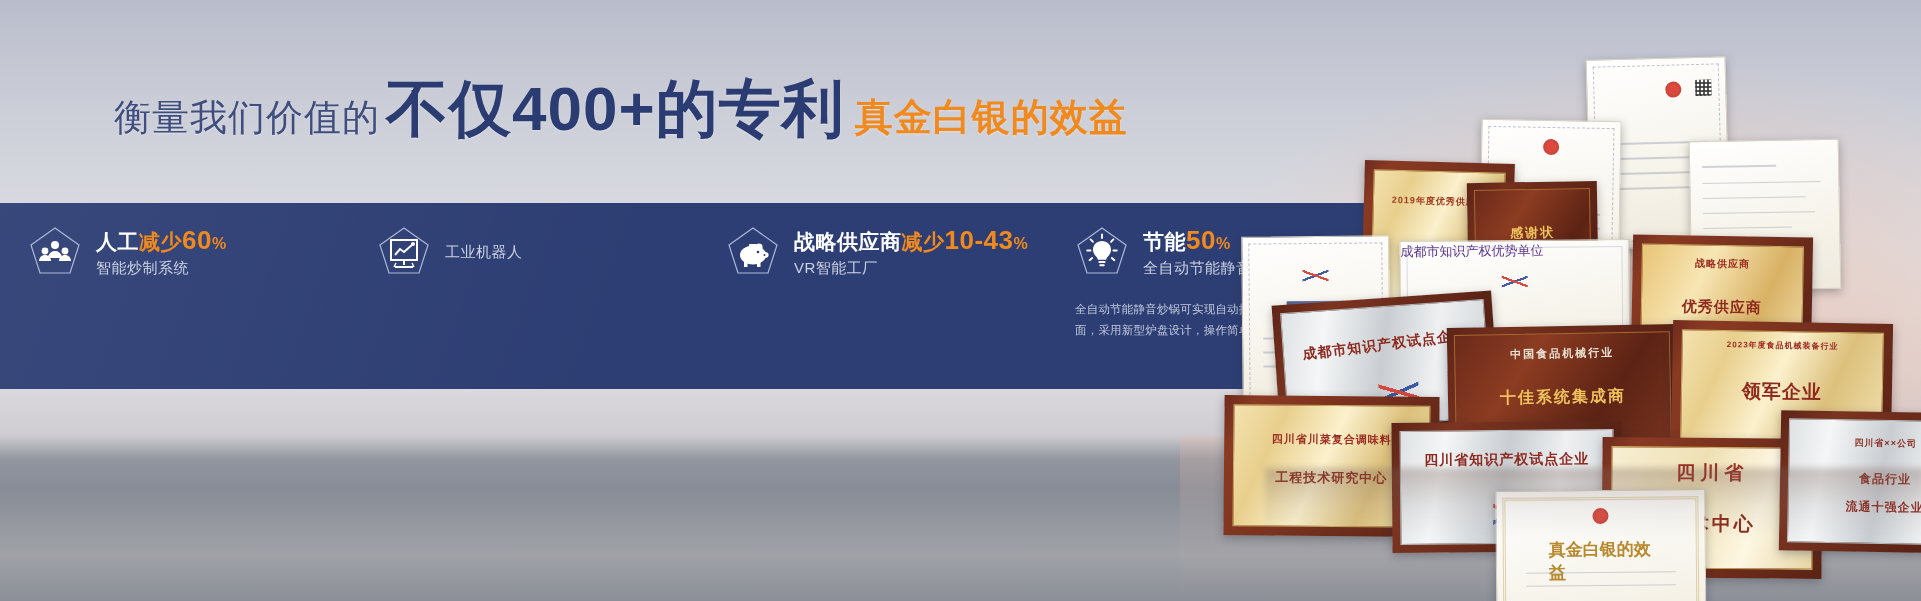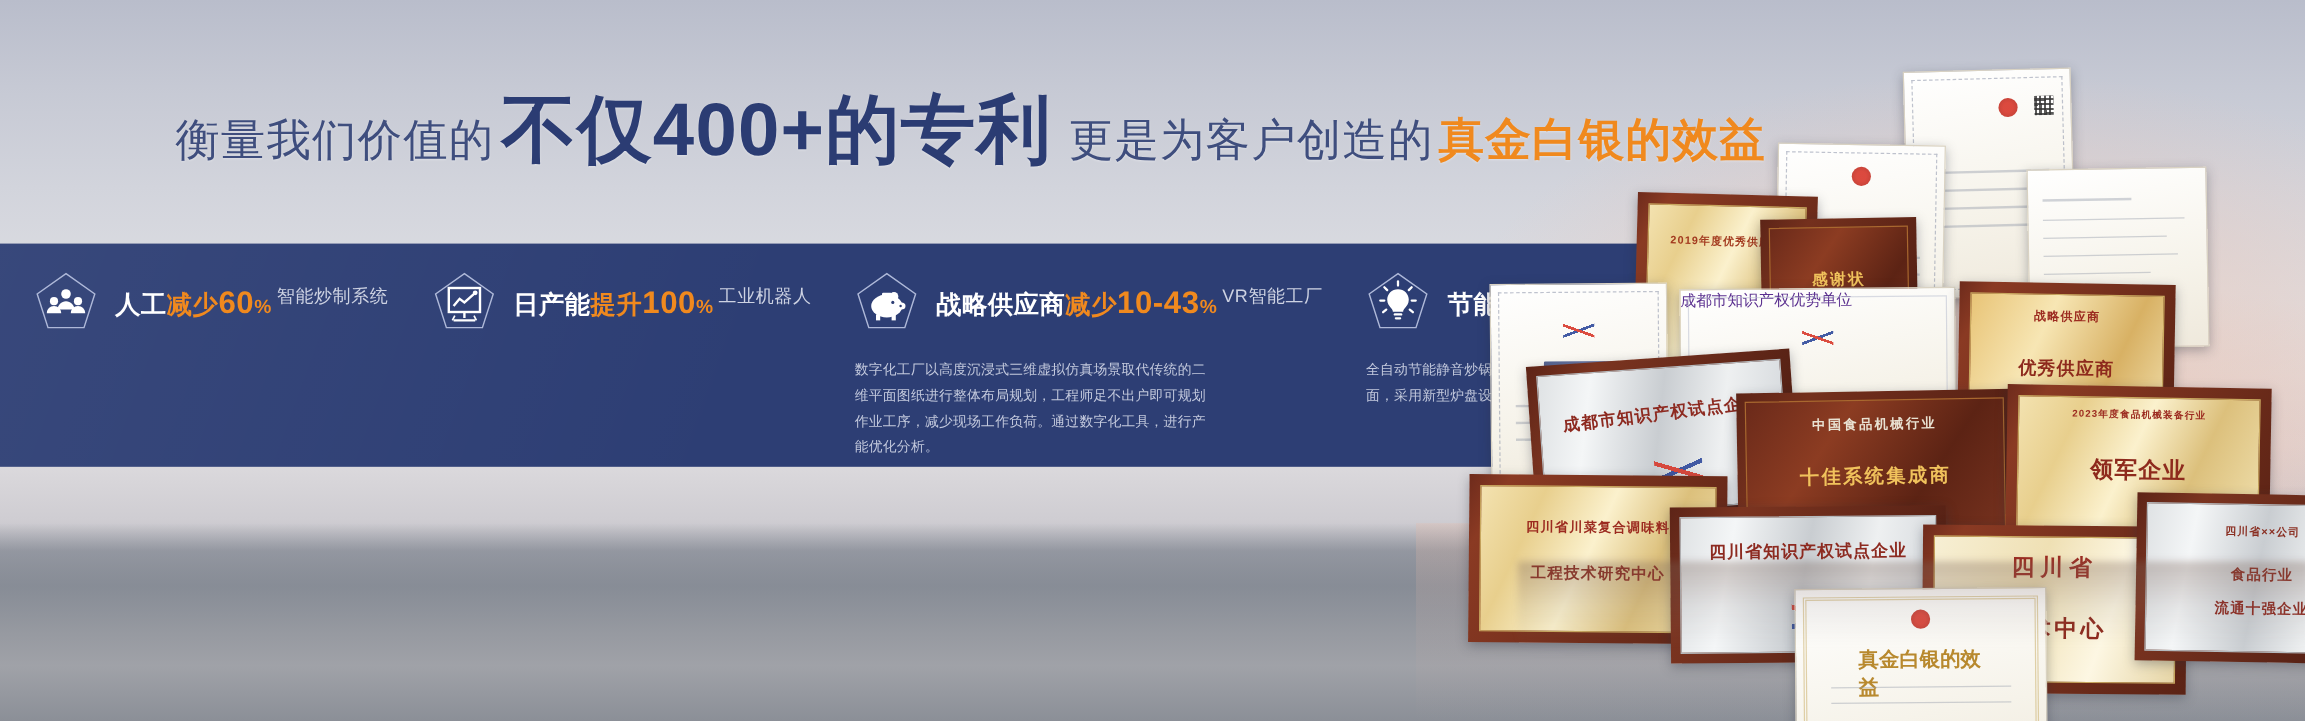--- a/index.html
+++ b/index.html
@@ -60,21 +60,21 @@
   }
   .sea-dark {
     position: absolute; left: 1520px; top: 434px; width: 401px; height: 52px;
     background: linear-gradient(180deg, #5d6b80 0%, #6e7a8c 55%, #8a909c 100%);
     opacity: .85;
     pointer-events: none;
   }
 
   
   .headline {
-    position: absolute; left: 146px; top: 78px;
+    position: absolute; left: 114px; top: 78px;
     display: flex; align-items: baseline;
     white-space: nowrap;
     text-shadow: 0 1px 2px rgba(255,255,255,.35);
   }
   .hl-lead, .hl-mid {
     font-size: 37px; color: #3f4e7e; letter-spacing: 1px;
     font-weight: 400;
   }
   .hl-big {
     font-size: 62px; font-weight: 700; color: #2b3c73;
@@ -104,21 +104,21 @@
     flex: 1 1 0;
     padding: 22px 18px 0 18px;
     position: relative;
   }
   .card-head { display: flex; align-items: center; gap: 14px; }
   .hex {
     width: 54px; height: 54px; flex: 0 0 54px;
     position: relative;
   }
   .hex svg { display: block; width: 54px; height: 54px; }
-  .card-titles { display: flex; flex-direction: row; gap: 4px; }
+  .card-titles { display: flex; flex-direction: column; gap: 4px; }
   .card-title {
     font-size: 21px; font-weight: 700; color: #ffffff;
     letter-spacing: .5px; white-space: nowrap; line-height: 1.1;
   }
   .card-title .hl { color: #f0891e; }
   .card-title .num { color: #f0891e; font-size: 26px; }
   .card-title .pct { color: #f0891e; font-size: 16px; }
   .card-sub {
     font-size: 15px; color: #cdd2e2; font-weight: 400; letter-spacing: .5px;
     white-space: nowrap;
@@ -234,21 +234,20 @@
 
   <div class="sky-haze"></div>
   <div class="water"></div>
   <div class="water-glow"></div>
   <div class="horizon-line"></div>
   <div class="sea-dark"></div>
 
   <div class="headline">
     <span class="hl-lead">衡量我们价值的</span>
     <span class="hl-big">不仅400+的专利</span>
-    <span class="hl-mid">更是为客户创造的</span>
     <span class="hl-accent">真金白银的效益</span>
   </div>
 
   <div class="panel">
     <div class="panel-sheen"></div>
   </div>
 
   <div class="panel-body">
 
     <div class="card">
@@ -279,21 +278,20 @@
             <rect x="14" y="15" width="26" height="20" stroke="#fff" stroke-width="2" fill="none"></rect>
             <polyline points="18,30 23,24 27,27 36,19" stroke="#fff" stroke-width="2" fill="none"></polyline>
             <circle cx="36" cy="19" r="2" fill="#fff"></circle>
             <line x1="27" y1="35" x2="27" y2="40" stroke="#fff" stroke-width="2"></line>
             <line x1="18" y1="42" x2="36" y2="42" stroke="#fff" stroke-width="2"></line>
             <line x1="19" y1="38" x2="17" y2="42" stroke="#fff" stroke-width="1.4"></line>
             <line x1="35" y1="38" x2="37" y2="42" stroke="#fff" stroke-width="1.4"></line>
           </svg>
         </span>
         <span class="card-titles">
-          <span class="card-title"><span>日产能</span><span class="hl">提升</span><span class="num">100</span><span class="pct">%</span></span>
           <span class="card-sub">工业机器人</span>
         </span>
       </div>
     </div>
 
     <div class="card">
       <div class="card-head">
         <span class="hex">
           <svg viewBox="0 0 54 54" fill="none">
             <polygon points="27,3 51,20 42,48 12,48 3,20" stroke="#aeb8d8" stroke-width="1.2" fill="none"></polygon>
@@ -305,21 +303,20 @@
             <rect x="18" y="37" width="3.5" height="5" fill="#fff"></rect>
             <rect x="31" y="37" width="3.5" height="5" fill="#fff"></rect>
             <rect x="23" y="19" width="8" height="2.4" rx="1" fill="#fff"></rect>
           </svg>
         </span>
         <span class="card-titles">
           <span class="card-title"><span>战略供应商</span><span class="hl">减少</span><span class="num">10-43</span><span class="pct">%</span></span>
           <span class="card-sub">VR智能工厂</span>
         </span>
       </div>
-      <p class="card-text">数字化工厂以高度沉浸式三维虚拟仿真场景取代传统的二维平面图纸进行整体布局规划，工程师足不出户即可规划作业工序，减少现场工作负荷。通过数字化工具，进行产能优化分析。</p>
     </div>
 
     <div class="card">
       <div class="card-head">
         <span class="hex">
           <svg viewBox="0 0 54 54" fill="none">
             <polygon points="27,3 51,20 42,48 12,48 3,20" stroke="#aeb8d8" stroke-width="1.2" fill="none"></polygon>
             <path d="M27 16c-5.2 0-9 3.9-9 8.8 0 3.4 1.9 5.4 3.3 7 .9 1 1.4 1.8 1.4 2.9h8.6c0-1.1.5-1.9 1.4-2.9 1.4-1.6 3.3-3.6 3.3-7 0-4.9-3.8-8.8-9-8.8z" fill="#fff"></path>
             <rect x="23.4" y="36" width="7.2" height="2" rx="1" fill="#fff"></rect>
             <rect x="24.3" y="39.3" width="5.4" height="1.9" rx=".9" fill="#fff"></rect>

